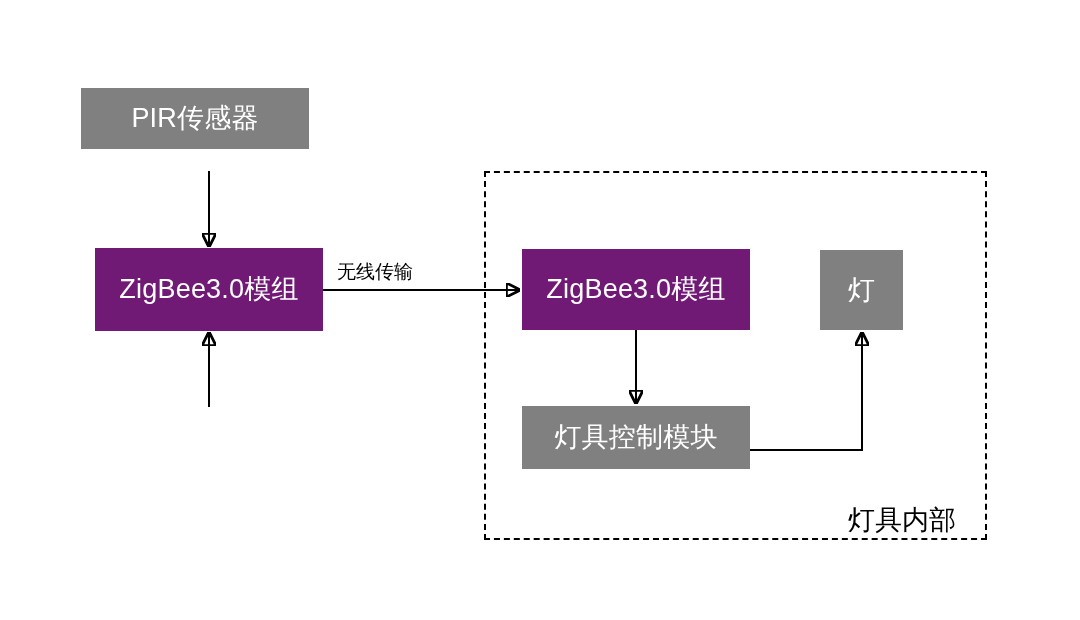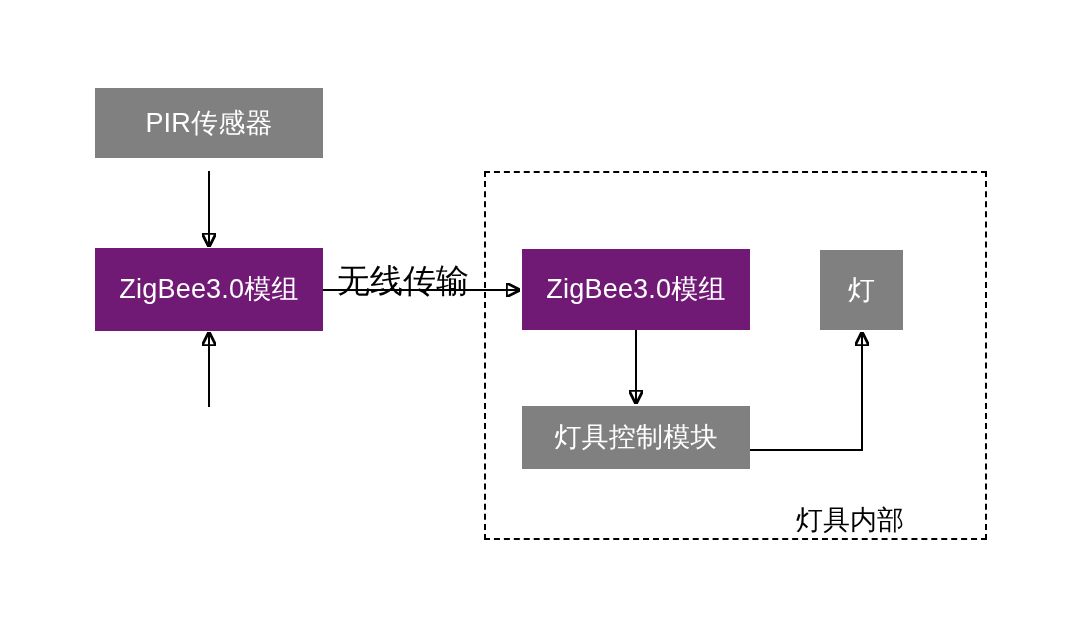--- a/index.html
+++ b/index.html
@@ -45,21 +45,21 @@
   }
   .group-label {
     position: absolute;
     font-size: 27px;
     color: #000000;
     white-space: nowrap;
     user-select: none;
   }
   .edge-label {
     position: absolute;
-    font-size: 33px;
+    font-size: 19px;
     color: #000000;
     white-space: nowrap;
     user-select: none;
   }
   svg.edges {
     position: absolute;
     left: 0;
     top: 0;
     width: 1080px;
     height: 620px;
@@ -71,41 +71,41 @@
     stroke-width: 2;
     fill: none;
   }
 </style>
 </head>
 <body>
 
 <div id="diagram">
 
   <div class="group-box" style="left:484px; top:171px; width:503px; height:369px;"></div>
-  <div class="group-label" style="left:796px; top:502px;">灯具内部</div>
+  <div class="group-label" style="left:848px; top:502px;">灯具内部</div>
 
   <svg class="edges" viewBox="0 0 1080 620" xmlns="http://www.w3.org/2000/svg">
     <defs>
       <marker id="arrow" viewBox="0 0 10 10" refX="9" refY="5" markerWidth="7" markerHeight="7" orient="auto-start-reverse">
         <path d="M 0 0 L 10 5 L 0 10 z" fill="#000000" stroke="none"></path>
       </marker>
     </defs>
 
     <line x1="209" y1="171" x2="209" y2="246" marker-end="url(#arrow)"></line>
 
     <line x1="209" y1="407" x2="209" y2="333" marker-end="url(#arrow)"></line>
 
     <line x1="323" y1="290" x2="519" y2="290" marker-end="url(#arrow)"></line>
 
     <line x1="636" y1="330" x2="636" y2="403" marker-end="url(#arrow)"></line>
 
     <path d="M 750 450 L 862 450 L 862 333" marker-end="url(#arrow)"></path>
   </svg>
 
-  <div class="node gray" style="left:95px; top:88px; width:228px; height:70px;">PIR传感器</div>
+  <div class="node gray" style="left:81px; top:88px; width:228px; height:61px;">PIR传感器</div>
 
   <div class="node black" style="left:95px; top:248px; width:228px; height:83px;">ZigBee3.0模组</div>
 
 
   <div class="node black" style="left:522px; top:249px; width:228px; height:81px;">ZigBee3.0模组</div>
 
   <div class="node gray" style="left:820px; top:250px; width:83px; height:80px;">灯</div>
 
   <div class="node gray" style="left:522px; top:406px; width:228px; height:63px;">灯具控制模块</div>
 

